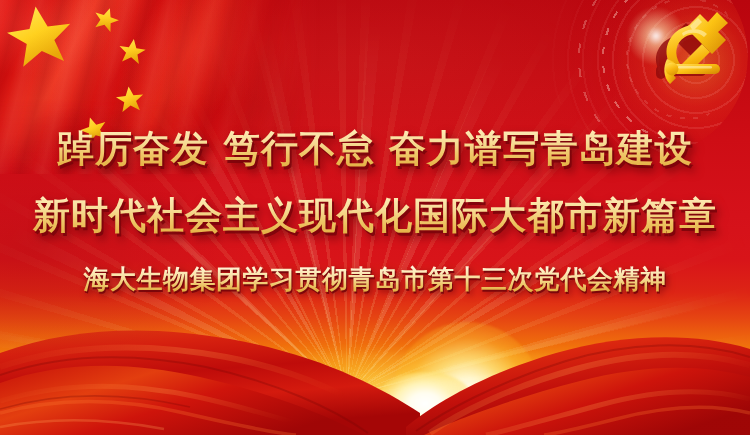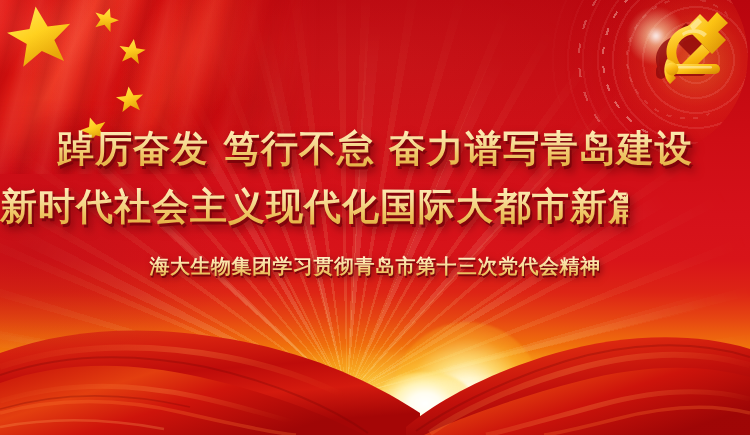--- a/index.html
+++ b/index.html
@@ -196,24 +196,24 @@
        #fff7e0 0%, #fdeab4 16%, #f7dc96 38%,
        #f0c86a 58%, #e8b74e 76%, #dfa63a 92%, #d99a2e 100%);
     -webkit-background-clip:text;
     background-clip:text;
     color:transparent;
     -webkit-text-fill-color:transparent;
     filter:drop-shadow(2px 3px 0px rgba(122,4,10,.85)) drop-shadow(3px 4px 4px rgba(90,2,6,.55));
     text-align:center;
   }
   .title-1{position:absolute;left:0;top:122px;width:750px;}
-  .title-2{position:absolute;left:0;top:180px;width:628px;}
+  .title-2{position:absolute;left:0;top:189px;width:750px;}
   .subtitle{
-    position:absolute;left:0;top:252px;width:750px;
-    font-size:20px;
+    position:absolute;left:0;top:265px;width:750px;
+    font-size:26px;
     line-height:28px;
     font-weight:700;
     letter-spacing:.5px;
     white-space:nowrap;
     background:linear-gradient(to bottom,
        #fff8e4 0%, #fdeec2 20%, #f8dd9c 46%,
        #efc96e 68%, #e6b44c 88%, #dda534 100%);
     -webkit-background-clip:text;
     background-clip:text;
     color:transparent;

